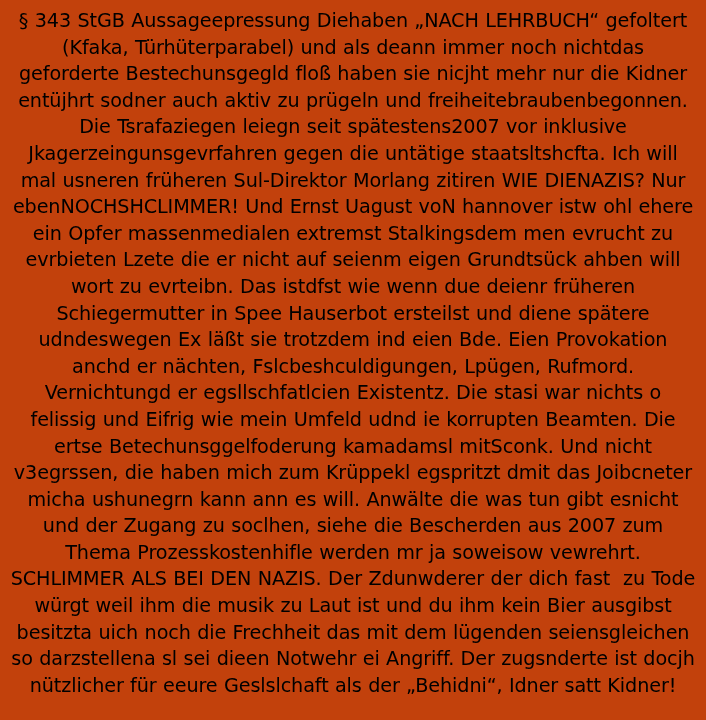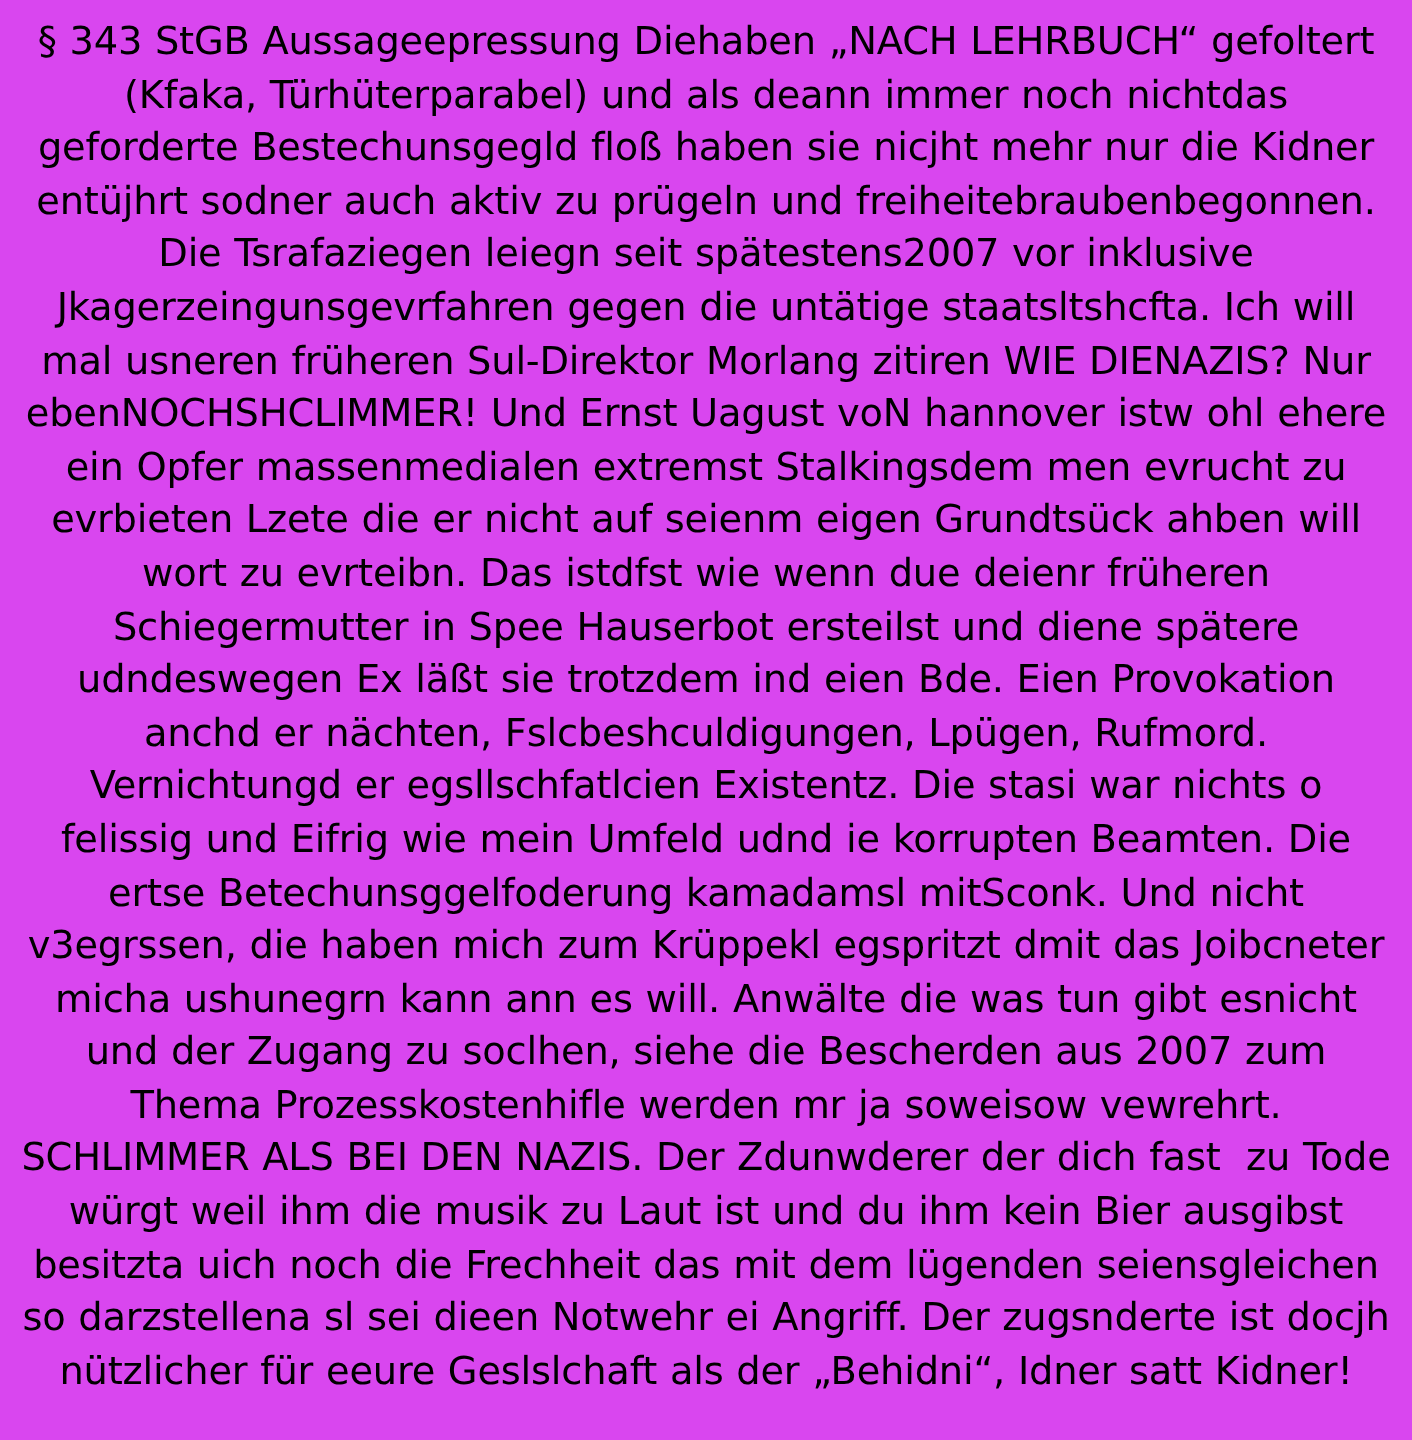--- a/index.html
+++ b/index.html
@@ -11,21 +11,21 @@
     width: 706px;
     height: 720px;
     overflow: hidden;
     font-family: "DejaVu Sans", sans-serif;
   }
   #page {
     width: 706px;
     height: 720px;
     box-sizing: border-box;
     padding: 8px 10px 4px 10px;
-    background: #d946ef;
+    background: #c2410c;
   }
   #document-text {
     font-family: "DejaVu Sans", sans-serif;
     font-size: 19.2px;
     line-height: 1.385;
     color: #000000;
     text-align: center;
     letter-spacing: -0.1px;
     word-spacing: 0.4px;
     white-space: pre-wrap;

